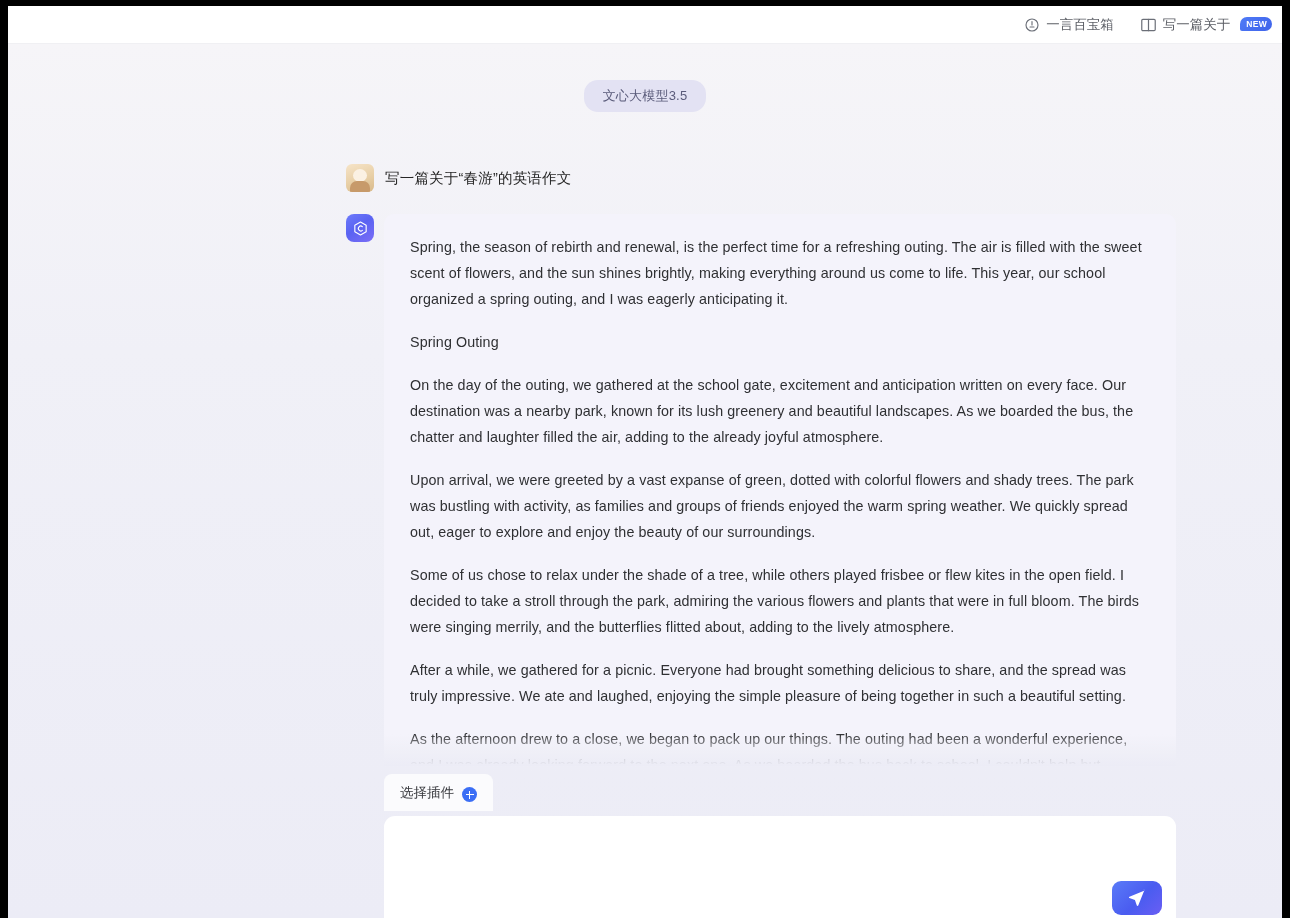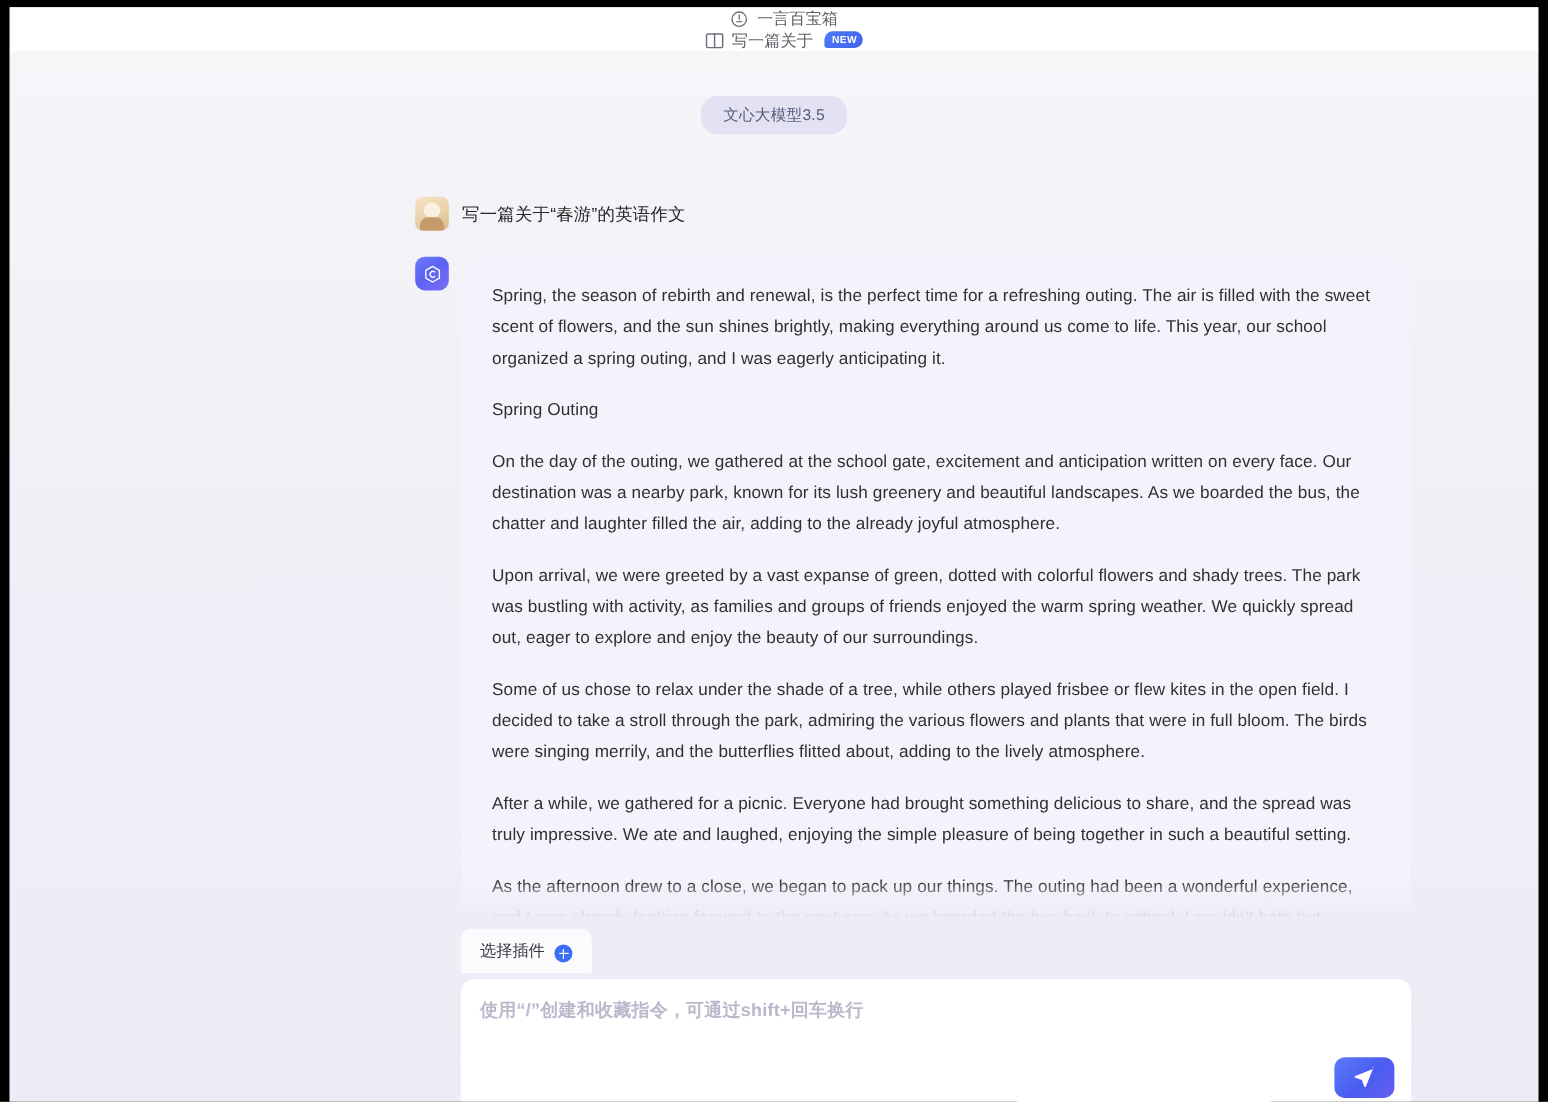--- a/index.html
+++ b/index.html
@@ -31,21 +31,20 @@
     top: 0;
     width: 1274px;
     height: 38px;
     background: #ffffff;
     border-bottom: 1px solid #f0f0f3;
     display: flex;
     align-items: center;
     justify-content: flex-end;
     padding-right: 10px;
     box-sizing: border-box;
-    flex-direction: column;
   }
   .topbar-item {
     display: flex;
     align-items: center;
     gap: 6px;
     margin-left: 26px;
     font-size: 13.5px;
     color: #5c5f66;
     position: relative;
     cursor: pointer;
@@ -329,21 +328,20 @@
     </div>
 
     <div class="fade-mask"></div>
 
     <div class="plugin-btn">
       <span>选择插件</span>
       <span class="plus-icon"></span>
     </div>
 
     <div class="composer">
-      <div class="composer-placeholder">使用“/”创建和收藏指令，可通过shift+回车换行</div>
       <div class="send-btn">
         <svg width="20" height="20" viewBox="0 0 24 24" fill="#ffffff">
           <path d="M21.2 3.1 2.9 10.4c-.8.3-.8 1.4 0 1.7l6.6 2.3 2.3 6.6c.3.8 1.4.8 1.7 0l7.3-18.3c.2-.6-.3-1.1-.9-.9z"></path>
         </svg>
       </div>
     </div>
 
   </div>
 </div>
 

